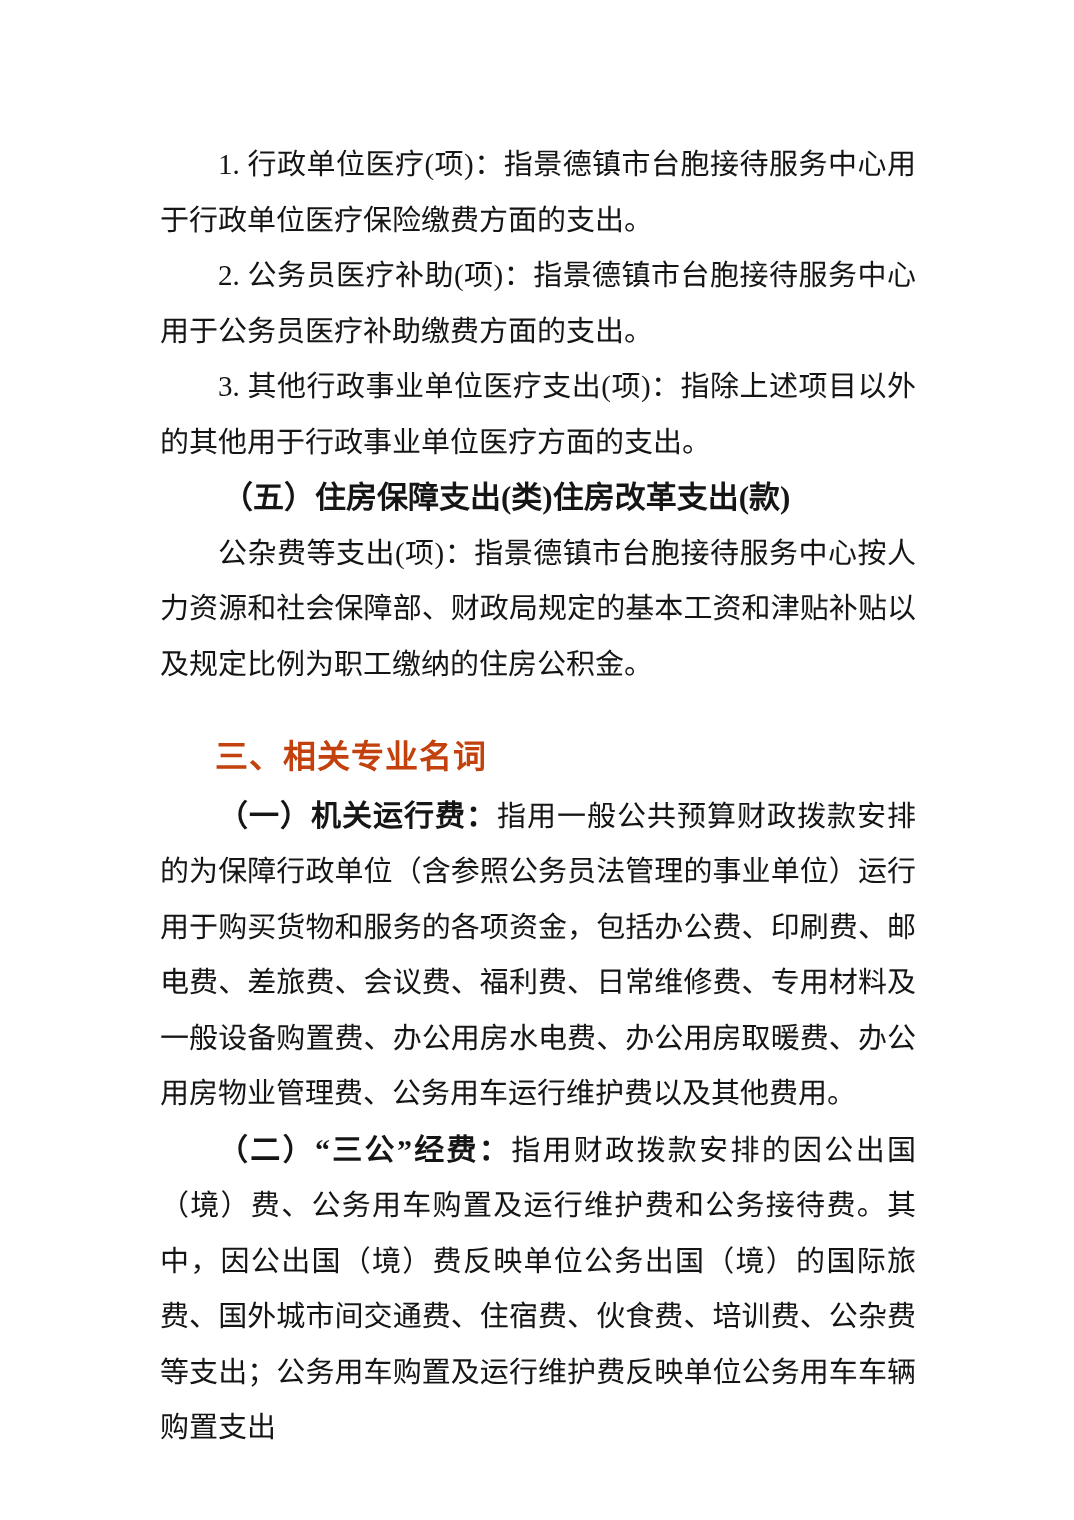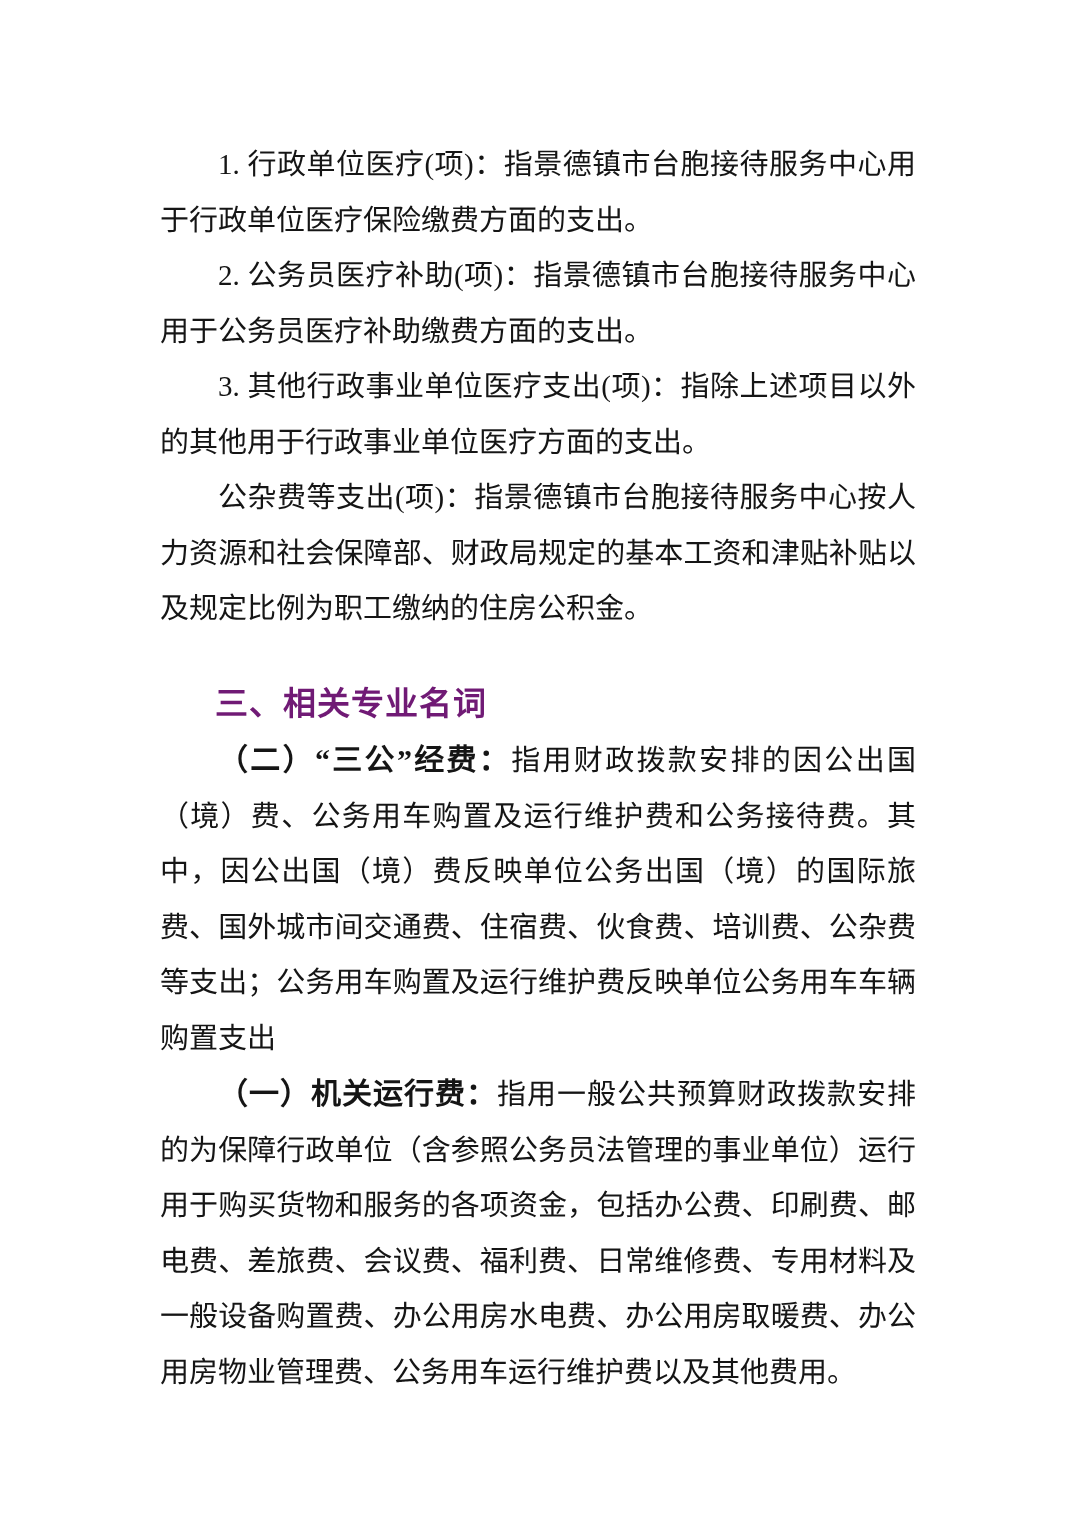--- a/index.html
+++ b/index.html
@@ -44,43 +44,44 @@
     text-indent: 2em;
     font-family: "Liberation Serif", "DejaVu Serif", serif;
   }
   h2.section-heading {
     margin: 40px 0 0 0;
     font-size: 33px;
     line-height: 55.5px;
     font-weight: bold;
     text-indent: 55px;
     letter-spacing: 1px;
-    font-family: Liberation Serif, serif;
-    color: #701a75;
+    font-family: Liberation Mono, monospace;
+    color: #c2410c;
   }
 </style>
 </head>
 <body>
 
 <div class="page">
   <div class="content">
 
     <p class="para">1. 行政单位医疗(项)：指景德镇市台胞接待服务中心用于行政单位医疗保险缴费方面的支出。</p>
 
     <p class="para">2. 公务员医疗补助(项)：指景德镇市台胞接待服务中心用于公务员医疗补助缴费方面的支出。</p>
 
     <p class="para">3. 其他行政事业单位医疗支出(项)：指除上述项目以外的其他用于行政事业单位医疗方面的支出。</p>
 
+    <h3 class="subheading">（五）住房保障支出(类)住房改革支出(款)</h3>
 
     <p class="para">公杂费等支出(项)：指景德镇市台胞接待服务中心按人力资源和社会保障部、财政局规定的基本工资和津贴补贴以及规定比例为职工缴纳的住房公积金。</p>
 
     <h2 class="section-heading">三、相关专业名词</h2>
 
     <p class="para">
-      <span class="lead">（二）“三公”经费：</span><span>指用财政拨款安排的因公出国（境）费、公务用车购置及运行维护费和公务接待费。其中，因公出国（境）费反映单位公务出国（境）的国际旅费、国外城市间交通费、住宿费、伙食费、培训费、公杂费等支出；公务用车购置及运行维护费反映单位公务用车车辆购置支出</span>
+      <span class="lead">（一）机关运行费：</span><span>指用一般公共预算财政拨款安排的为保障行政单位（含参照公务员法管理的事业单位）运行用于购买货物和服务的各项资金，包括办公费、印刷费、邮电费、差旅费、会议费、福利费、日常维修费、专用材料及一般设备购置费、办公用房水电费、办公用房取暖费、办公用房物业管理费、公务用车运行维护费以及其他费用。</span>
     </p>
 
     <p class="para">
-      <span class="lead">（一）机关运行费：</span><span>指用一般公共预算财政拨款安排的为保障行政单位（含参照公务员法管理的事业单位）运行用于购买货物和服务的各项资金，包括办公费、印刷费、邮电费、差旅费、会议费、福利费、日常维修费、专用材料及一般设备购置费、办公用房水电费、办公用房取暖费、办公用房物业管理费、公务用车运行维护费以及其他费用。</span>
+      <span class="lead">（二）“三公”经费：</span><span>指用财政拨款安排的因公出国（境）费、公务用车购置及运行维护费和公务接待费。其中，因公出国（境）费反映单位公务出国（境）的国际旅费、国外城市间交通费、住宿费、伙食费、培训费、公杂费等支出；公务用车购置及运行维护费反映单位公务用车车辆购置支出</span>
     </p>
 
   </div>
 </div>
 
 </body></html>

